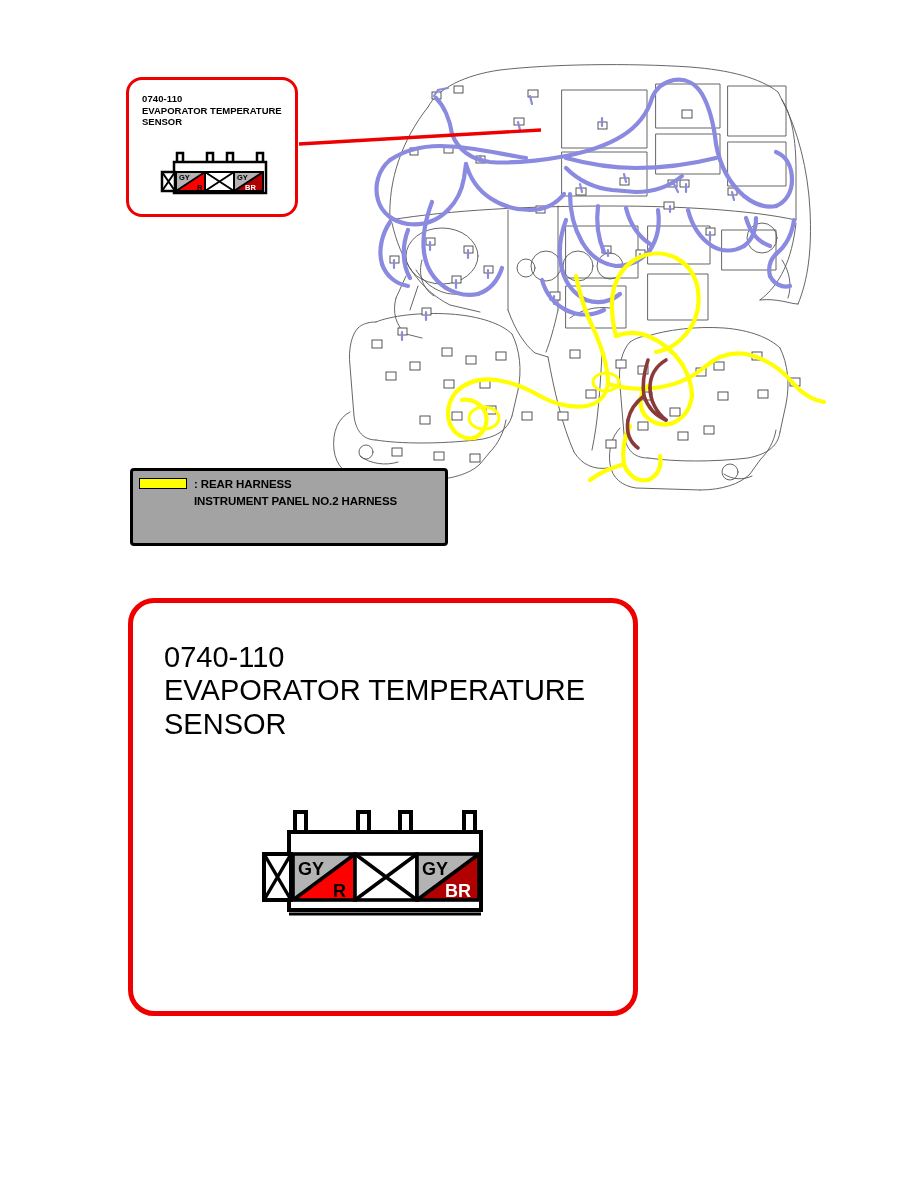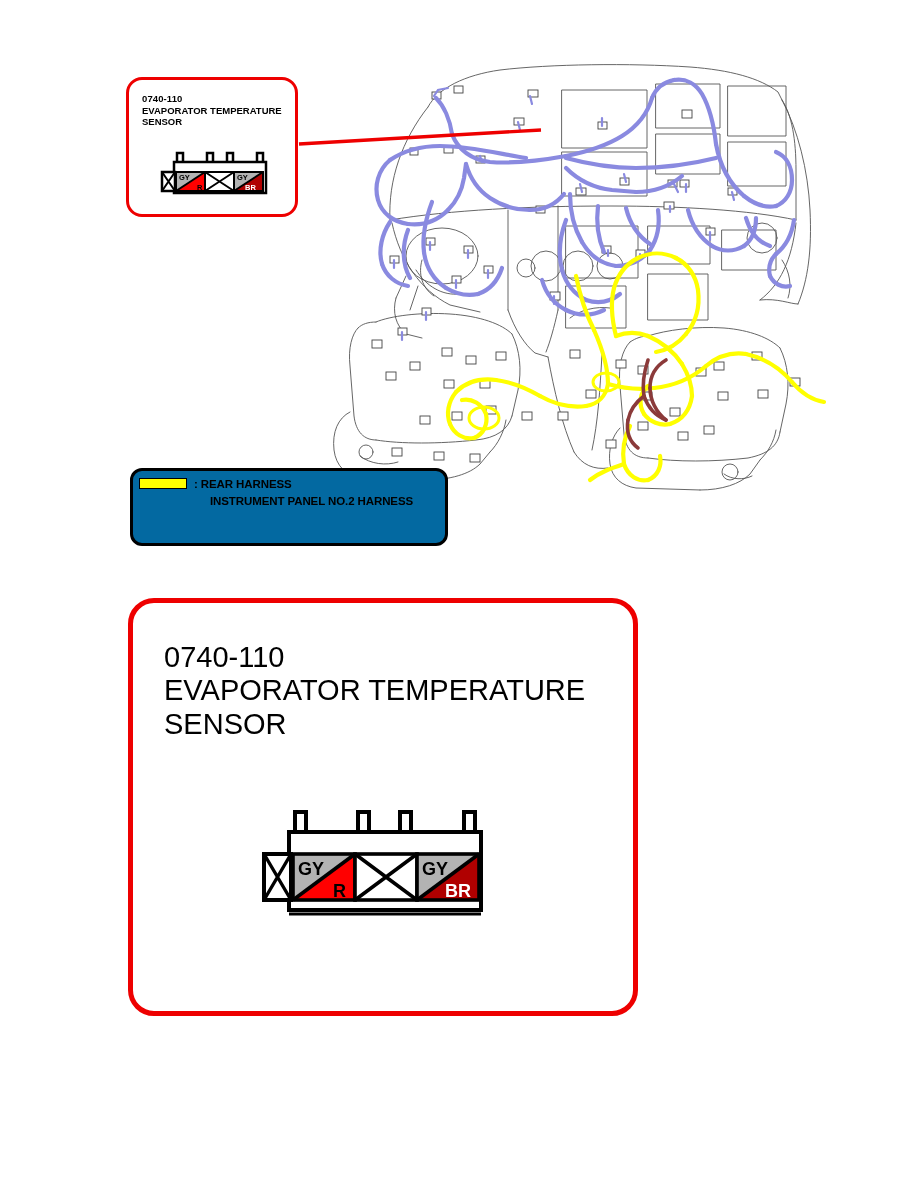--- a/index.html
+++ b/index.html
@@ -79,22 +79,22 @@
   }
 
   
   .legend-box {
     position: absolute;
     left: 130px;
     top: 468px;
     width: 318px;
     height: 78px;
     border: 3px solid #000000;
-    border-radius: 12px;
-    background: #0369a1;
+    border-radius: 4px;
+    background: #a3a3a3;
     box-sizing: border-box;
     padding: 4px 0 0 0;
   }
   .legend-row {
     display: flex;
     align-items: center;
     height: 17px;
     padding-left: 6px;
   }
   .legend-swatch {
@@ -109,21 +109,21 @@
     font-weight: bold;
     color: #000;
     margin-left: 7px;
     white-space: nowrap;
     letter-spacing: -0.1px;
   }
   .legend-row.continuation {
     padding-left: 61px;
   }
   .legend-row.continuation .legend-label {
-    margin-left: 16px;
+    margin-left: 0;
   }
 
   
   .callout-large {
     position: absolute;
     left: 128px;
     top: 598px;
     width: 510px;
     height: 418px;
     border: 5px solid #ee0000;

